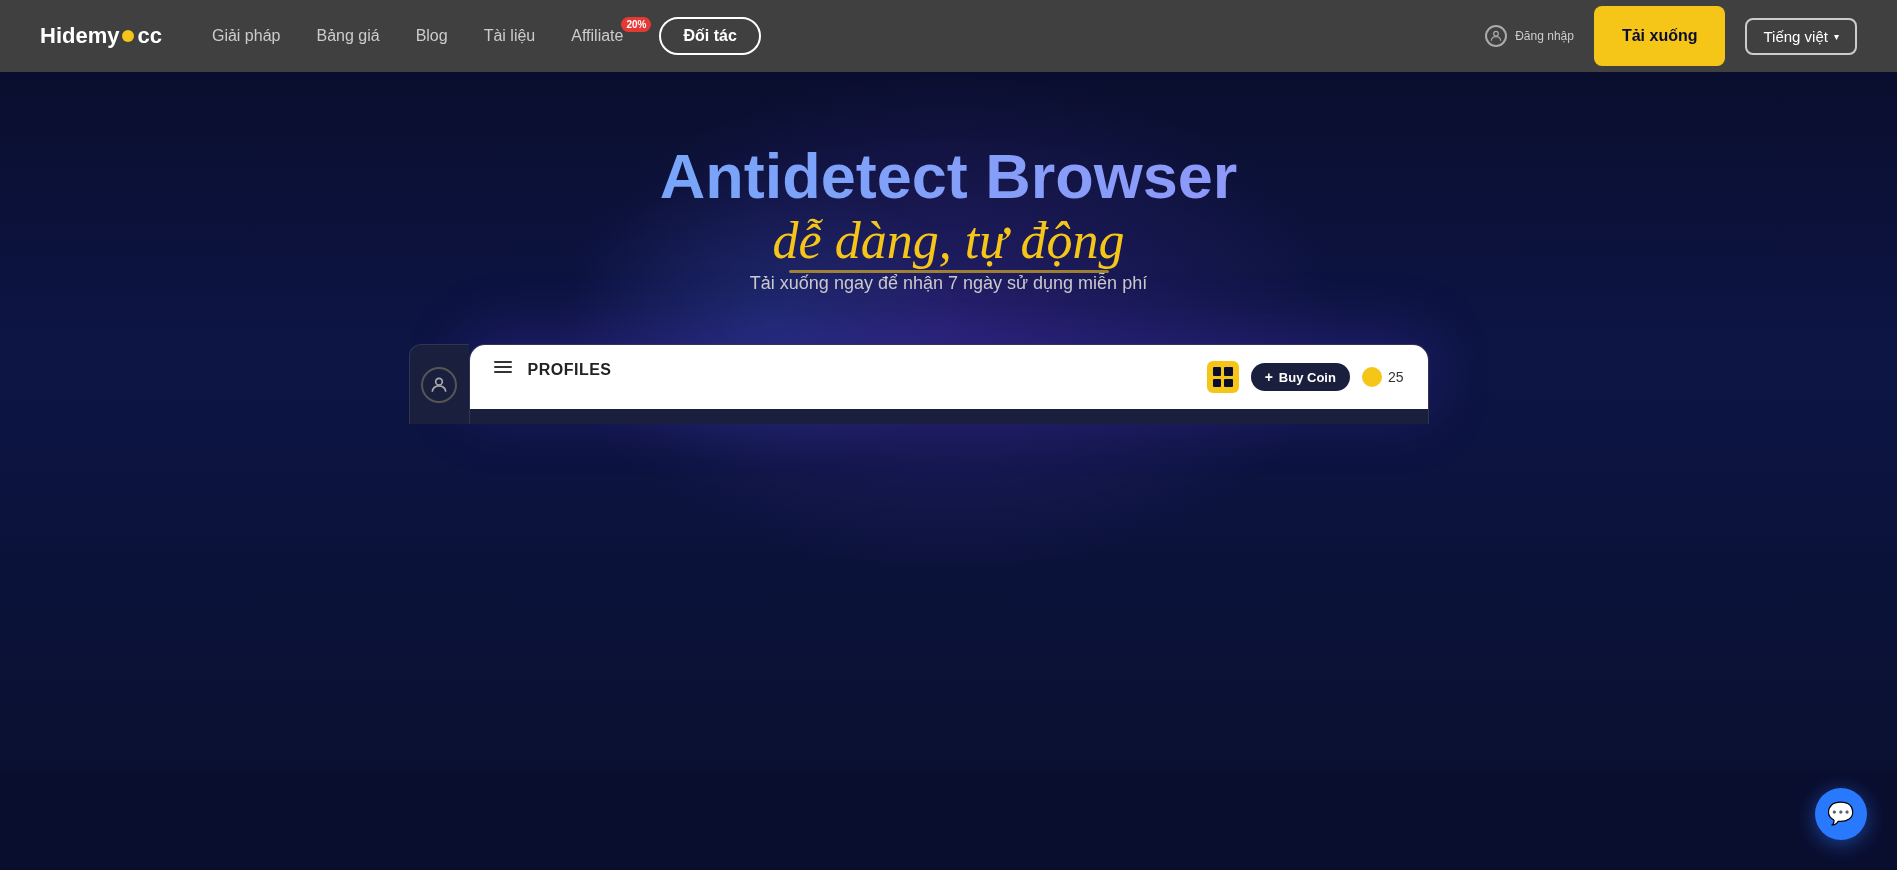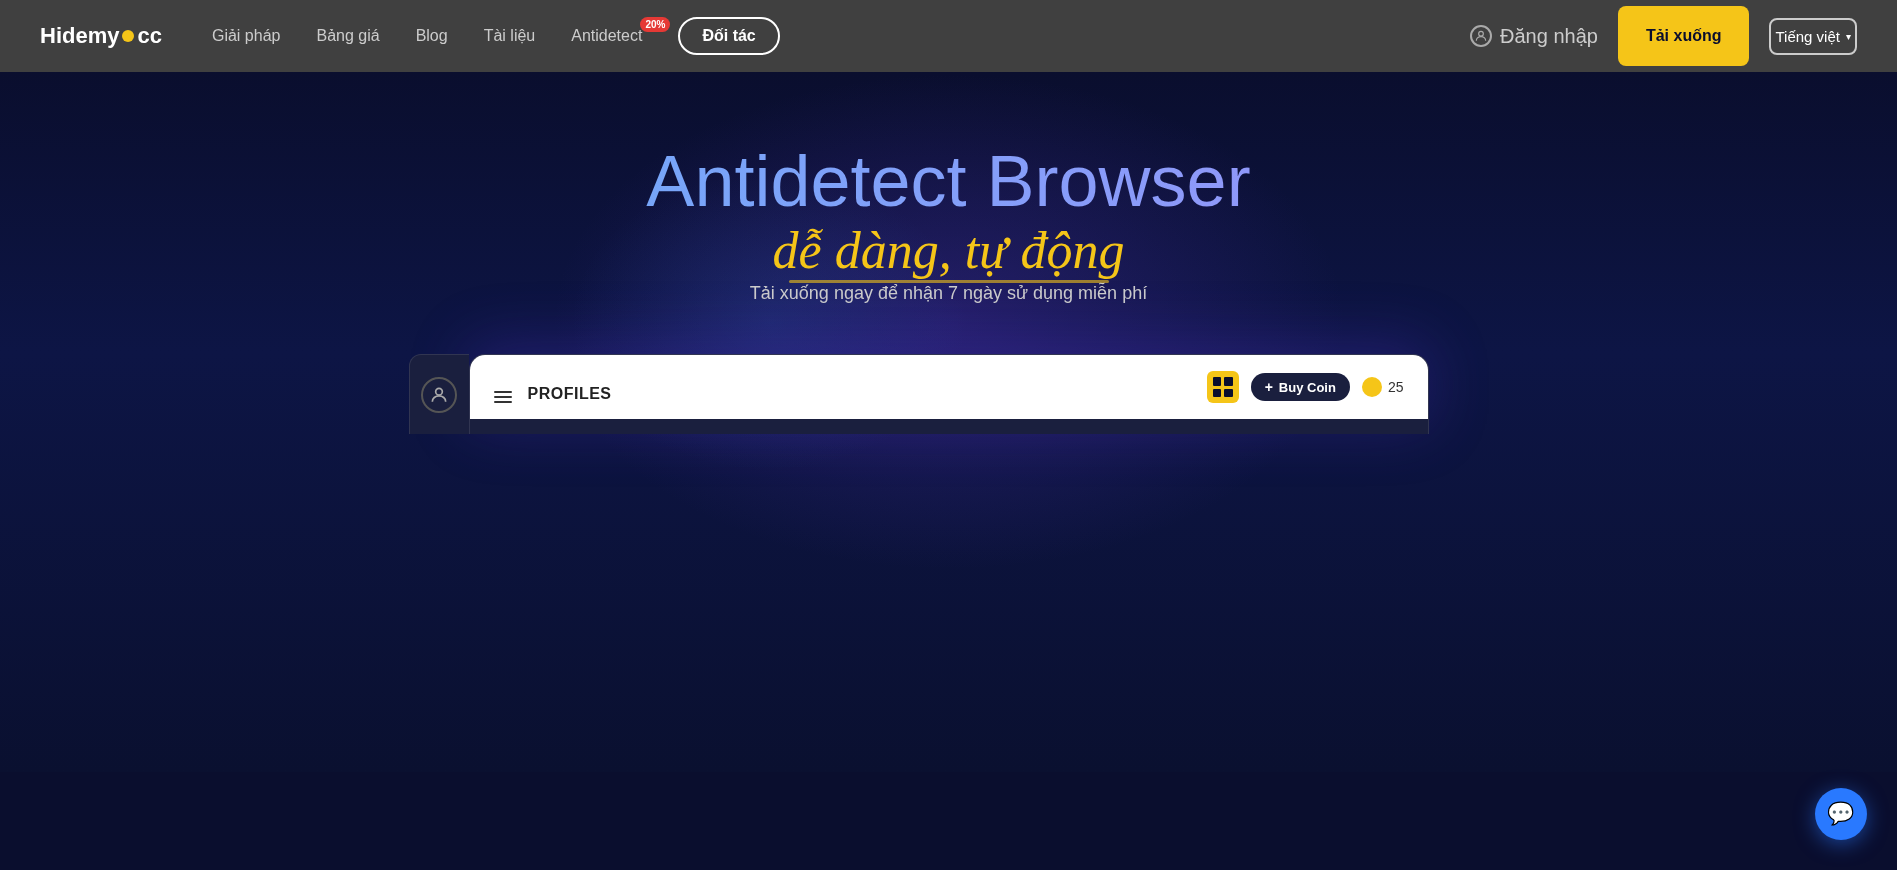--- a/index.html
+++ b/index.html
@@ -90,21 +90,21 @@
       align-items: center;
       gap: 20px;
       margin-left: auto;
     }
 
     .login-link {
       display: flex;
       align-items: center;
       gap: 8px;
       color: #cccccc;
-      font-size: 20px;
+      font-size: 12px;
       cursor: pointer;
       text-align: center;
     }
     .user-icon {
       width: 22px;
       height: 22px;
       border: 2px solid #aaa;
       border-radius: 50%;
       display: flex;
       align-items: center;
@@ -121,21 +121,21 @@
       padding: 21px 28px;
       border-radius: 8px;
       border: none;
       cursor: pointer;
       white-space: nowrap;
     }
 
     .lang-btn {
       border: 2px solid #cccccc;
       border-radius: 8px;
-      padding: 8px 4px;
+      padding: 8px 16px;
       color: #ffffff;
       font-size: 15px;
       cursor: pointer;
       background: transparent;
       display: flex;
       align-items: center;
       gap: 6px;
       white-space: nowrap;
     }
     .chevron-down {
@@ -168,22 +168,22 @@
       position: absolute;
       top: 100px;
       left: 30%;
       width: 400px;
       height: 300px;
       background: radial-gradient(ellipse at center, rgba(50,100,200,0.2) 0%, transparent 70%);
       pointer-events: none;
     }
 
     .hero-title-line1 {
-      font-size: 72px;
-      font-weight: 400;
+      font-size: 63px;
+      font-weight: 700;
       background: linear-gradient(90deg, #5fb3f8 0%, #a78bfa 100%);
       -webkit-background-clip: text;
       -webkit-text-fill-color: transparent;
       background-clip: text;
       line-height: 1.1;
       position: relative;
       z-index: 1;
     }
 
     .hero-title-line2 {
@@ -254,21 +254,21 @@
       width: 960px;
       min-height: 80px;
       box-shadow: 0 -10px 60px rgba(80,50,200,0.3);
       border: 1px solid rgba(255,255,255,0.1);
       border-bottom: none;
       overflow: hidden;
     }
 
     .app-toolbar {
       display: flex;
-      align-items: flex-end;
+      align-items: flex-start;
       padding: 16px 24px;
       background: #ffffff;
       border-radius: 12px 12px 0 0;
       gap: 16px;
     }
 
     .menu-icon {
       color: #333;
       font-size: 18px;
       display: flex;
@@ -400,21 +400,21 @@
     <span class="logo-dot"></span>
     <span class="logo-text">cc</span>
   </div>
 
   <div class="nav-links">
     <a class="nav-link">Giải pháp</a>
     <a class="nav-link">Bảng giá</a>
     <a class="nav-link">Blog</a>
     <a class="nav-link">Tài liệu</a>
     <div class="affiliate-wrapper">
-      <a class="nav-link">Antidetect</a>
+      <a class="nav-link">Affiliate</a>
       <span class="badge-20">20%</span>
     </div>
     <button class="doi-tac-btn">Đối tác</button>
   </div>
 
   <div class="nav-right">
     <div class="login-link">
       <div class="user-icon">
         <svg width="14" height="14" viewBox="0 0 24 24" fill="none" stroke="#aaa" stroke-width="2">
           <circle cx="12" cy="8" r="4"></circle>

